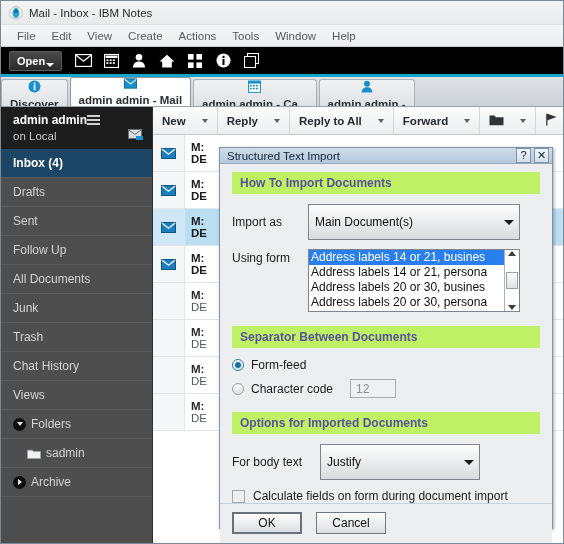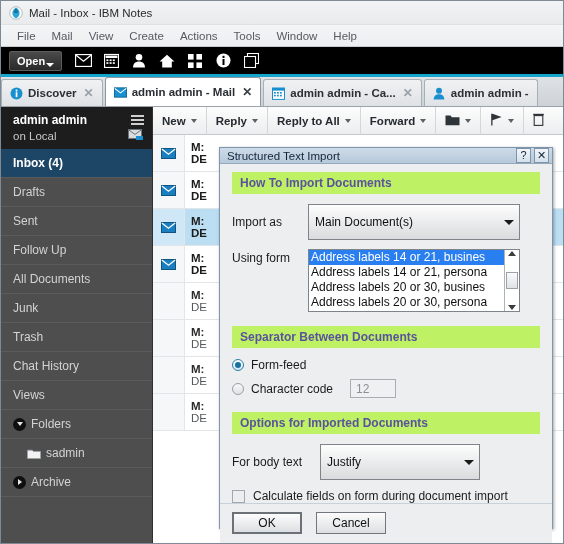--- a/index.html
+++ b/index.html
@@ -83,20 +83,21 @@
   .tab {
     height: 27px;
     display: flex; align-items: center; gap: 5px;
     padding: 0 8px;
     font-size: 11.5px; font-weight: bold; color: #2a2f34;
     background: linear-gradient(to bottom,#f0f1f3,#dfe2e5);
     border: 1px solid #a8b0b7; border-bottom: none;
     border-radius: 3px 3px 0 0;
     margin-right: 2px;
     white-space: nowrap;
+    flex-direction: column;
   }
   .tab.active {
     height: 29px;
     background: #ffffff;
     border-color: #8e979f;
   }
   .tab .tab-close { color:#9aa1a8; font-size: 12px; margin-left:2px; }
   .tab-ico { width:13px;height:13px;display:inline-flex;align-items:center;justify-content:center; }
 
   
@@ -105,21 +106,21 @@
   
   .sidebar {
     width: 152px; background: #4e4e4e;
     border-right: 1px solid #2f2f2f;
     display: flex; flex-direction: column;
     flex: 0 0 152px;
   }
   .sb-head {
     background: #1d1d1d; color:#ffffff;
     padding: 6px 8px 2px 12px;
-    display:flex; align-items:center; justify-content:space-between;
+    display:flex; align-items:center; 
     font-size: 12px; font-weight: bold;
   }
   .sb-sub {
     background: #1d1d1d; color:#c8c8c8;
     padding: 0px 8px 6px 12px;
     display:flex; align-items:center; justify-content:space-between;
     font-size: 11.5px; font-weight: normal;
   }
   .hamburger { display:flex;flex-direction:column;gap:2px; }
   .hamburger i { display:block;width:13px;height:2px;background:#cfcfcf; }
@@ -150,21 +151,21 @@
     overflow:hidden;
   }
   .actionbar {
     height: 28px;
     background: linear-gradient(to bottom,#fcfcfc,#eceeef);
     border-bottom: 1px solid #c3c8cc;
     display:flex; align-items:center;
     flex: 0 0 28px;
   }
   .ab-btn {
-    height:28px; display:flex;align-items:center;gap:5px;
+    height:28px; display:flex;align-items:center;gap:16px;
     padding:5px 9px; font-size:11.5px;font-weight:bold;color:#242a2f;
     border-right:1px solid #d3d7da; white-space:nowrap;
   }
   .ab-caret { width:0;height:0;border-left:3.5px solid transparent;border-right:3.5px solid transparent;border-top:4px solid #5a5f63; }
 
   .maillist { flex:1; overflow:hidden; position:relative; background:#ffffff; }
   .mrow {
     display:flex; height:37px; align-items:stretch;
     border-bottom:1px solid #e3e6e8;
   }
@@ -291,21 +292,21 @@
         <circle cx="7" cy="7" r="6.3" fill="#ffffff" stroke="#9aa3ab" stroke-width="0.7"></circle>
         <path d="M7 1.6 C4.4 3.2 3.4 5 3.4 7 C3.4 9 4.4 11 7 12.5 C9.6 11 10.6 9 10.6 7 C10.6 5 9.6 3.2 7 1.6Z" fill="#2aa5d4"></path>
         <path d="M7 2.6 C5.6 4 5 5.4 5 7 L9 7 C9 5.4 8.4 4 7 2.6Z" fill="#1c6fa0"></path>
       </svg>
     </span>
     <span class="title-text">Mail - Inbox - IBM Notes</span>
   </div>
 
   <div class="menubar">
     <span class="menu-item">File</span>
-    <span class="menu-item">Mail</span>
+    <span class="menu-item">Edit</span>
     <span class="menu-item">View</span>
     <span class="menu-item">Create</span>
     <span class="menu-item">Actions</span>
     <span class="menu-item">Tools</span>
     <span class="menu-item">Window</span>
     <span class="menu-item">Help</span>
   </div>
 
   <div class="blackbar">
     <div class="open-btn">

